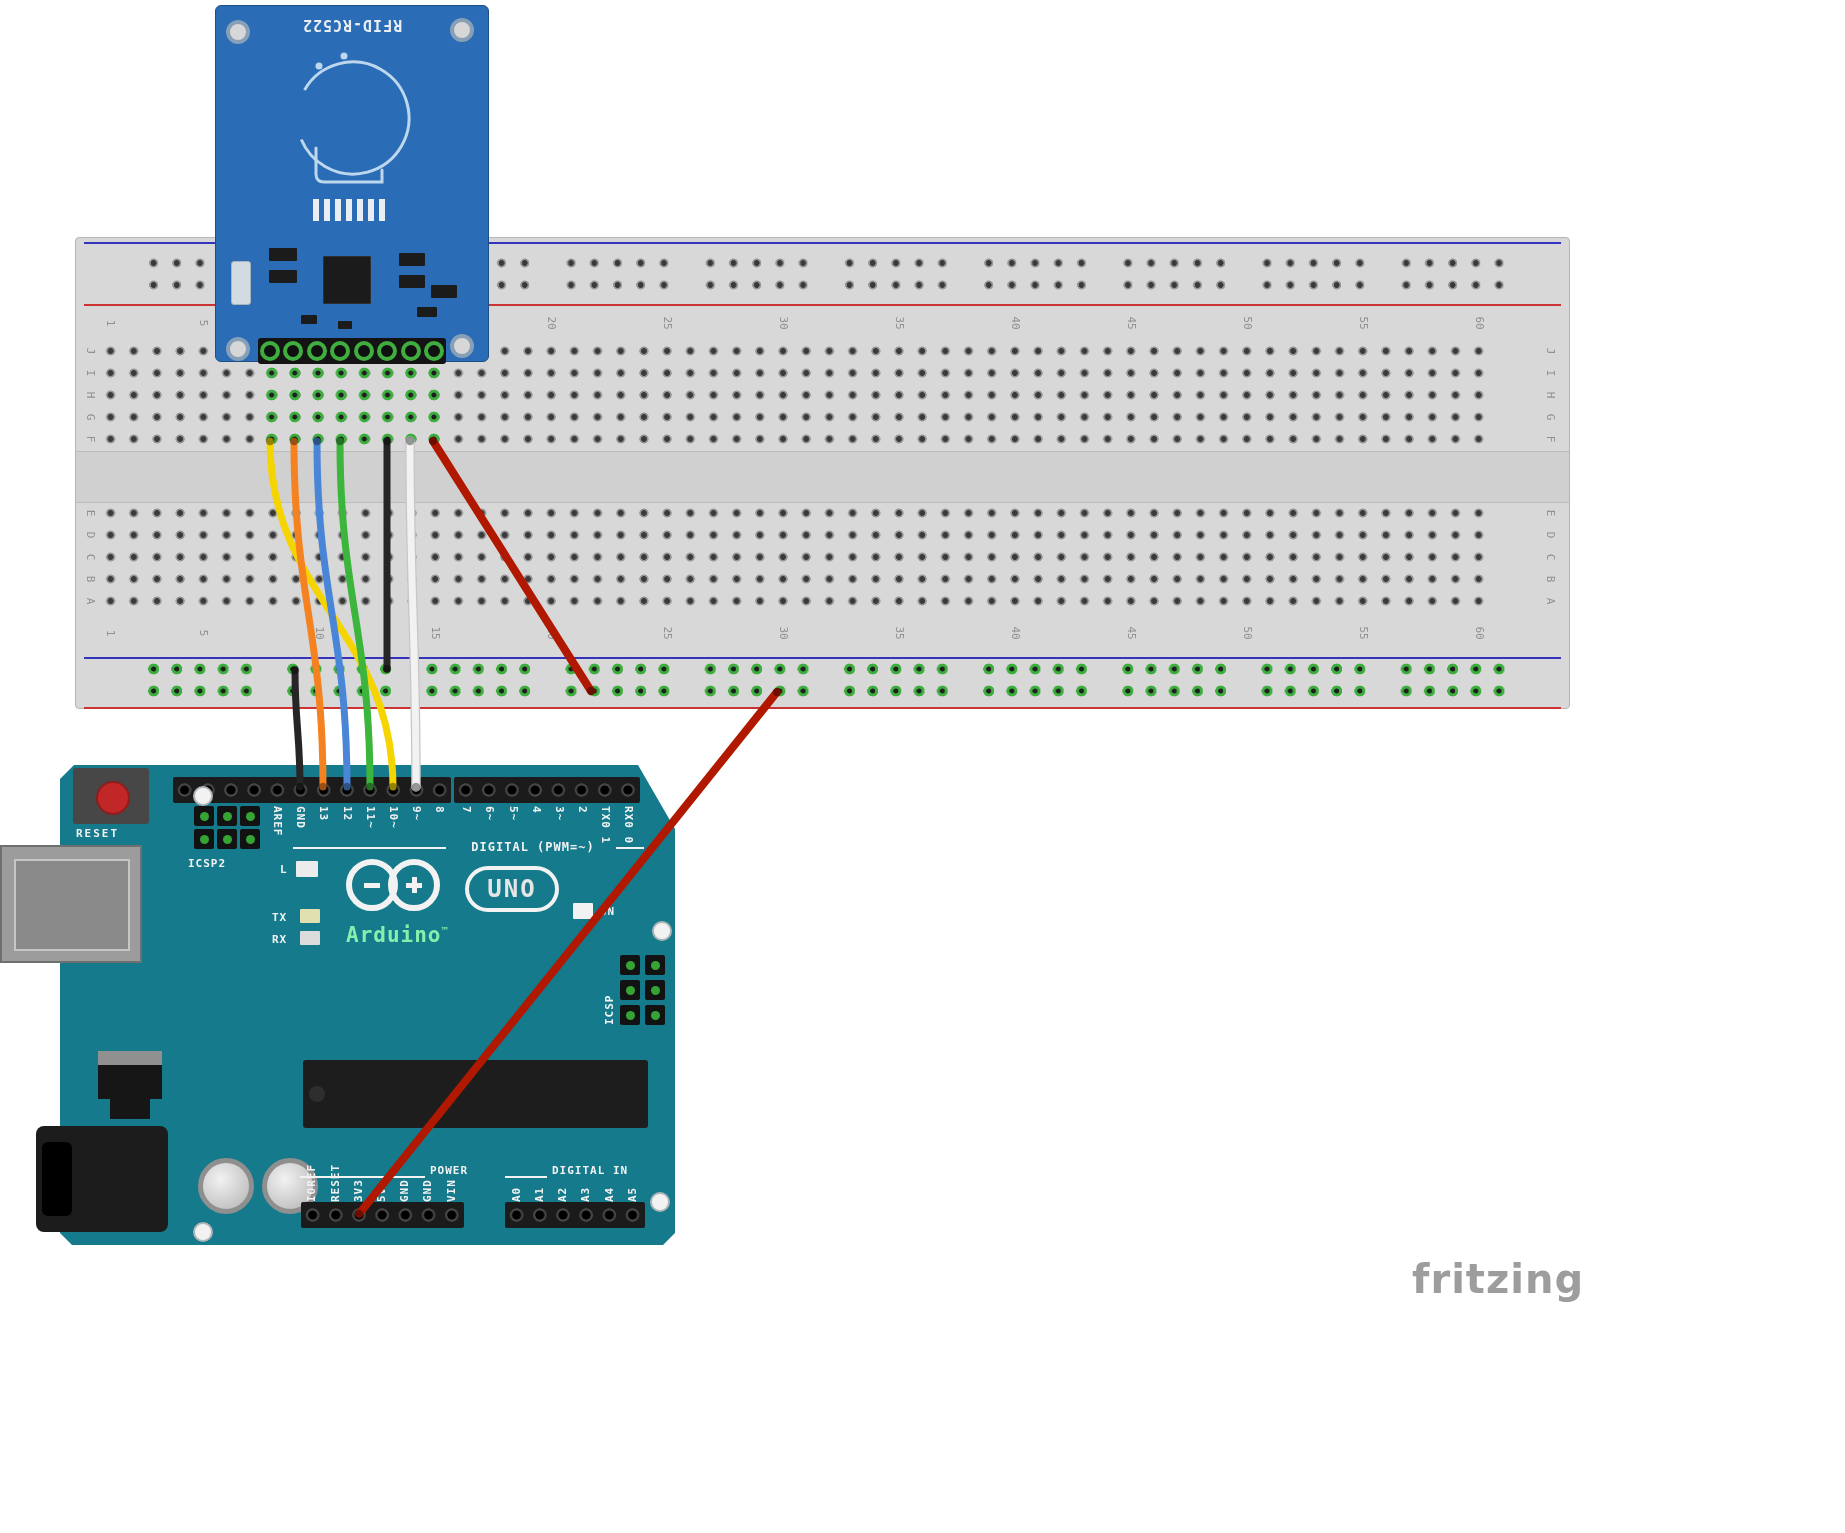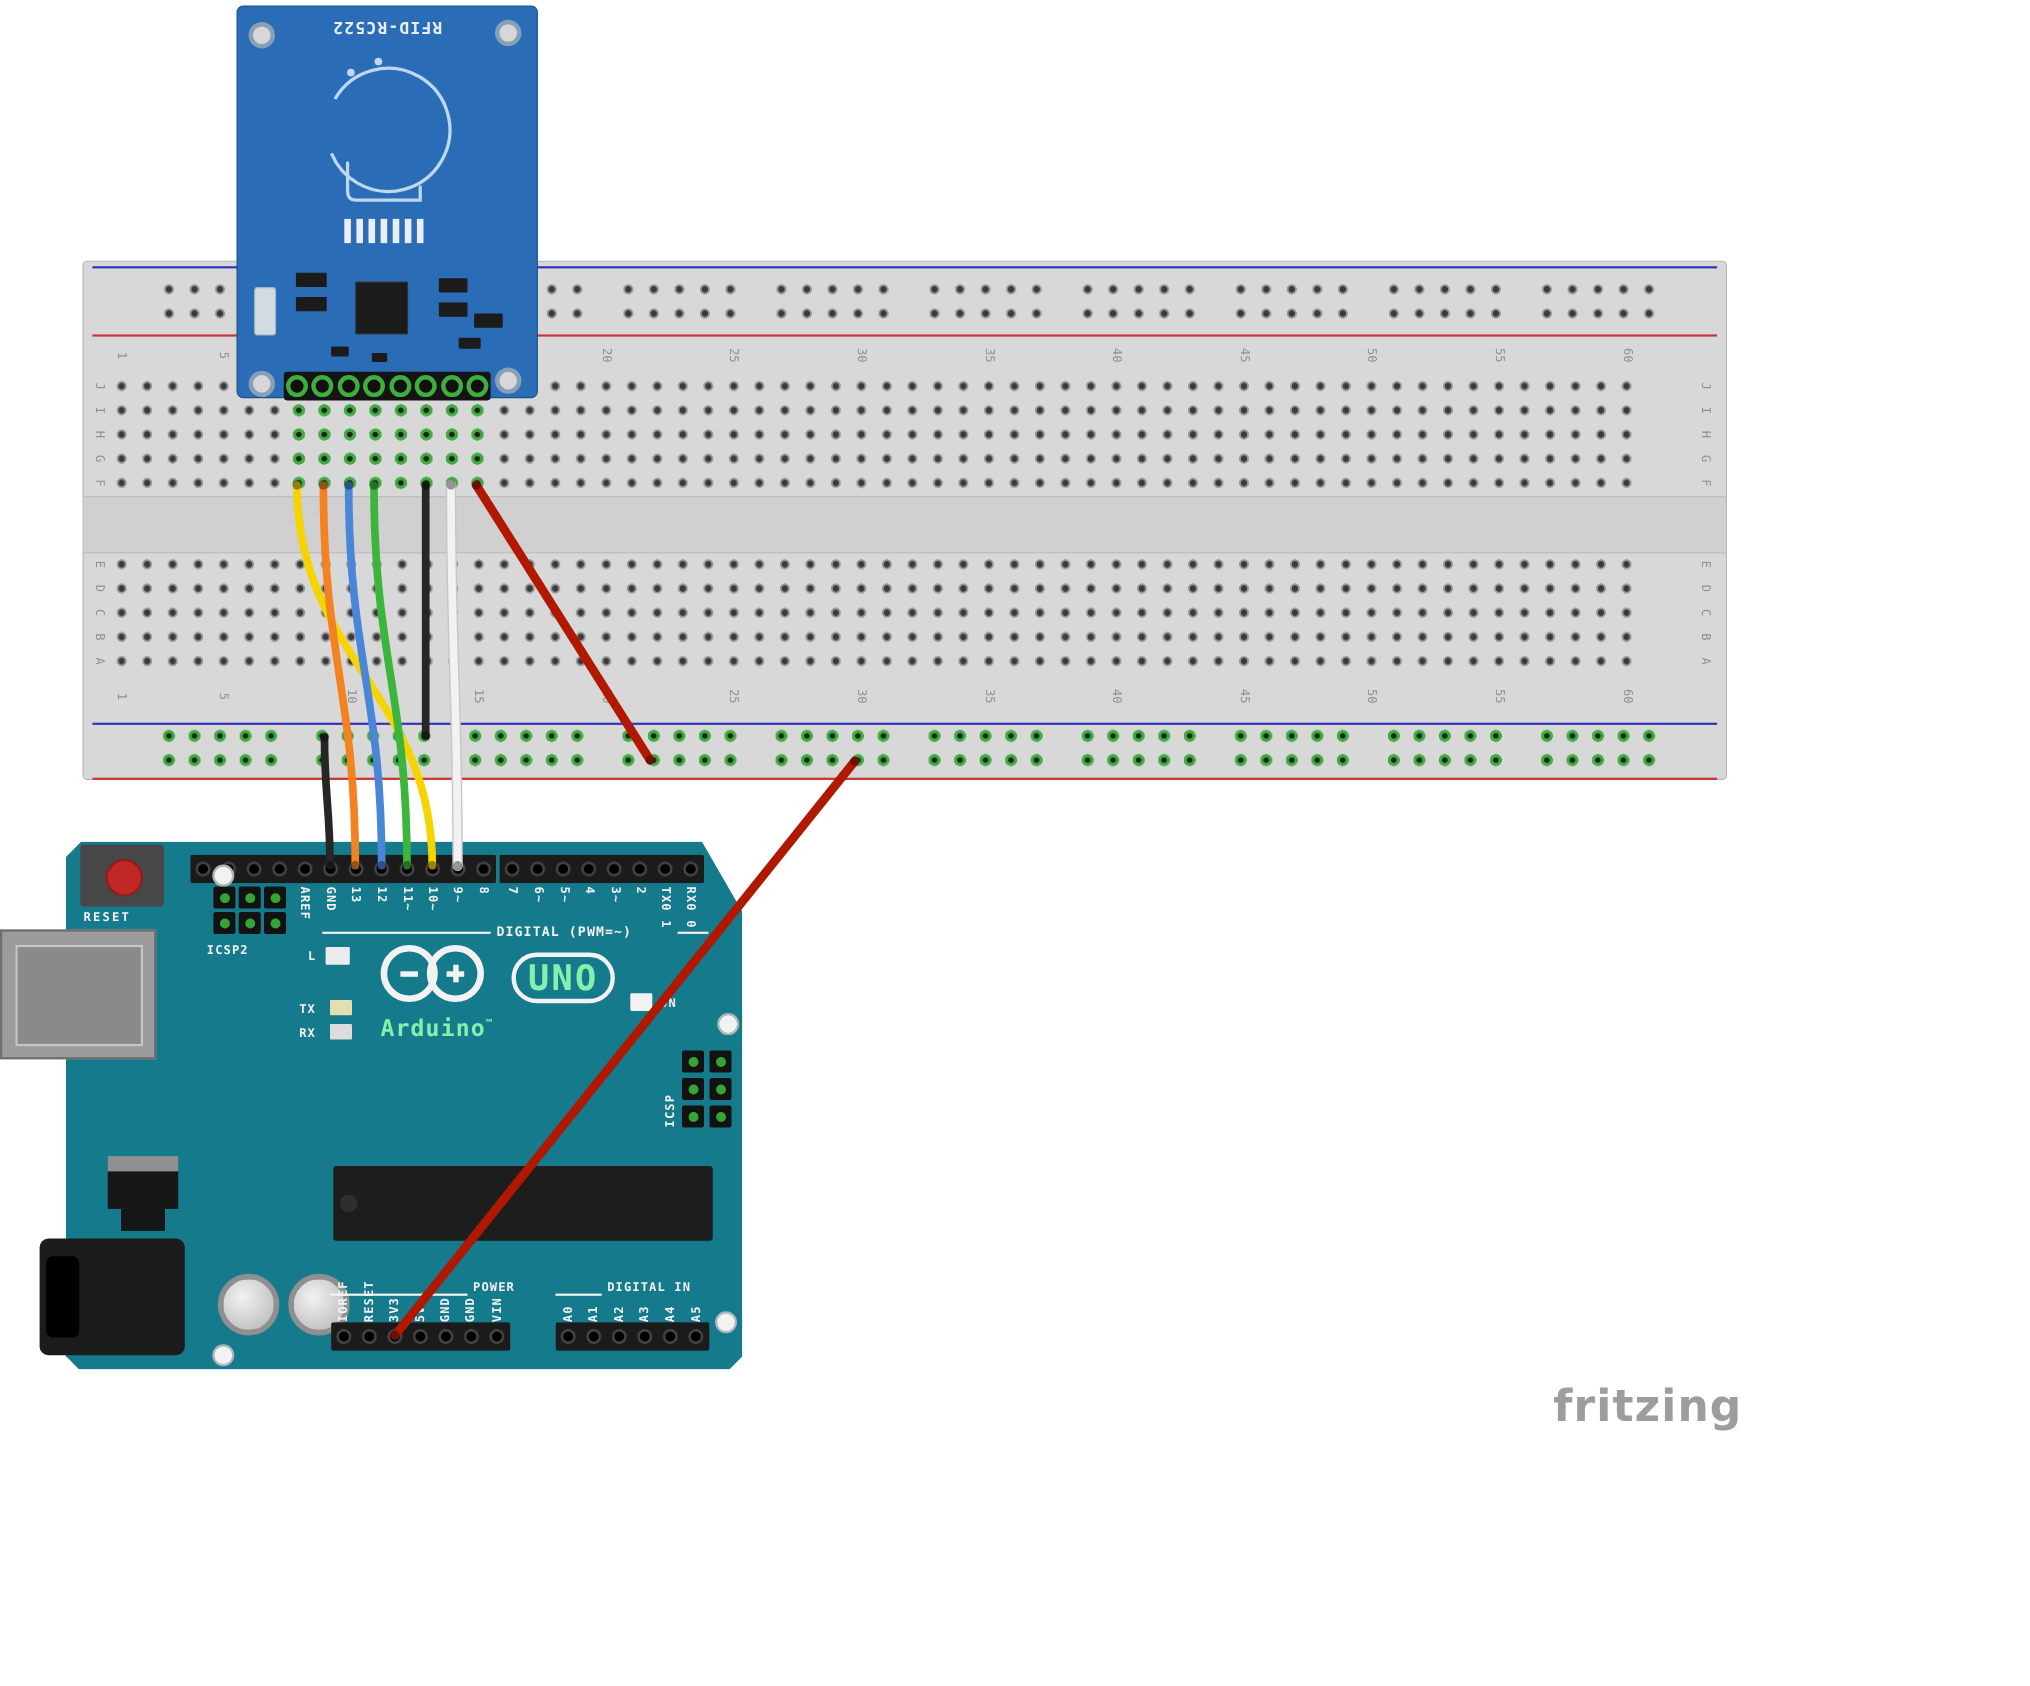--- a/index.html
+++ b/index.html
@@ -46,21 +46,21 @@
   .vlabel.up{transform:rotate(180deg)}
   .slabel{position:absolute;color:#f2f2f2;font-size:12px;font-weight:bold;letter-spacing:1px;white-space:nowrap}
   .wline{position:absolute;height:2px;background:#f2f2f2}
   .led{position:absolute;border-radius:1px}
   .pin-grid{position:absolute;display:grid;gap:3px}
   .pin-sq{width:20px;height:20px;background:#121212;border-radius:2px;display:flex;align-items:center;justify-content:center}
   .pin-sq i{display:block;width:9px;height:9px;border-radius:50%;background:#35a435}
   .ring{position:absolute;width:52px;height:52px;border:6px solid #f2f2f2;border-radius:50%;box-sizing:border-box}
   .hbar{position:absolute;width:16px;height:5px;background:#f2f2f2}
   .vbar{position:absolute;width:5px;height:16px;background:#f2f2f2}
-  .uno-box{position:absolute;width:94px;height:46px;border:4px solid #f2f2f2;border-radius:23px;box-sizing:border-box;color:#86efac;font-size:32px;font-weight:bold;letter-spacing:2px;text-align:center;line-height:38px}
+  .uno-box{position:absolute;width:94px;height:46px;border:4px solid #f2f2f2;border-radius:23px;box-sizing:border-box;color:#e5e5e5;font-size:24px;font-weight:bold;letter-spacing:2px;text-align:center;line-height:38px}
   .brand{position:absolute;color:#86efac;font-size:21px;font-weight:bold;letter-spacing:1px}
   .brand sup{font-size:10px}
   .cap{position:absolute;width:56px;height:56px;border-radius:50%;background:radial-gradient(circle at 38% 35%,#f2f2f2,#c6c6c6 70%,#b2b2b2);border:5px solid #8f8f8f;box-sizing:border-box}
   .bhole{position:absolute;width:20px;height:20px;border-radius:50%;background:#f2f2f2;border:2px solid #aeb6b9;box-sizing:border-box}
   .watermark{position:absolute;font-family:"DejaVu Sans",sans-serif;font-size:40px;font-weight:bold;color:#9d9d9d;letter-spacing:1px}
 </style>
 </head>
 <body>
 
 <div class="stage">
@@ -217,21 +217,21 @@
     <div class="vlabel" style="left:398px;top:41px">7</div>
     <div class="vlabel" style="left:421px;top:41px">6~</div>
     <div class="vlabel" style="left:445px;top:41px">5~</div>
     <div class="vlabel" style="left:468px;top:41px">4</div>
     <div class="vlabel" style="left:491px;top:41px">3~</div>
     <div class="vlabel" style="left:514px;top:41px">2</div>
     <div class="vlabel" style="left:537px;top:41px;height:60px">TX0 1</div>
     <div class="vlabel" style="left:560px;top:41px;height:60px">RX0 0</div>
 
     <div class="wline" style="left:233px;top:82px;width:153px"></div>
-    <div class="slabel" style="left:368px;top:75px;width:170px;text-align:center">DIGITAL (PWM=~)</div>
+    <div class="slabel" style="left:388px;top:75px;width:170px;text-align:center">DIGITAL (PWM=~)</div>
     <div class="wline" style="left:556px;top:82px;width:28px"></div>
 
     <div class="slabel" style="left:220px;top:98px;font-size:11px">L</div>
     <div class="led" style="left:236px;top:96px;width:22px;height:16px;background:#ececec"></div>
     <div class="slabel" style="left:212px;top:146px;font-size:11px">TX</div>
     <div class="led" style="left:240px;top:144px;width:20px;height:14px;background:#e0e0b0"></div>
     <div class="slabel" style="left:212px;top:168px;font-size:11px">RX</div>
     <div class="led" style="left:240px;top:166px;width:20px;height:14px;background:#dcdcdc"></div>
 
     <div class="ring" style="left:286px;top:94px"></div>

